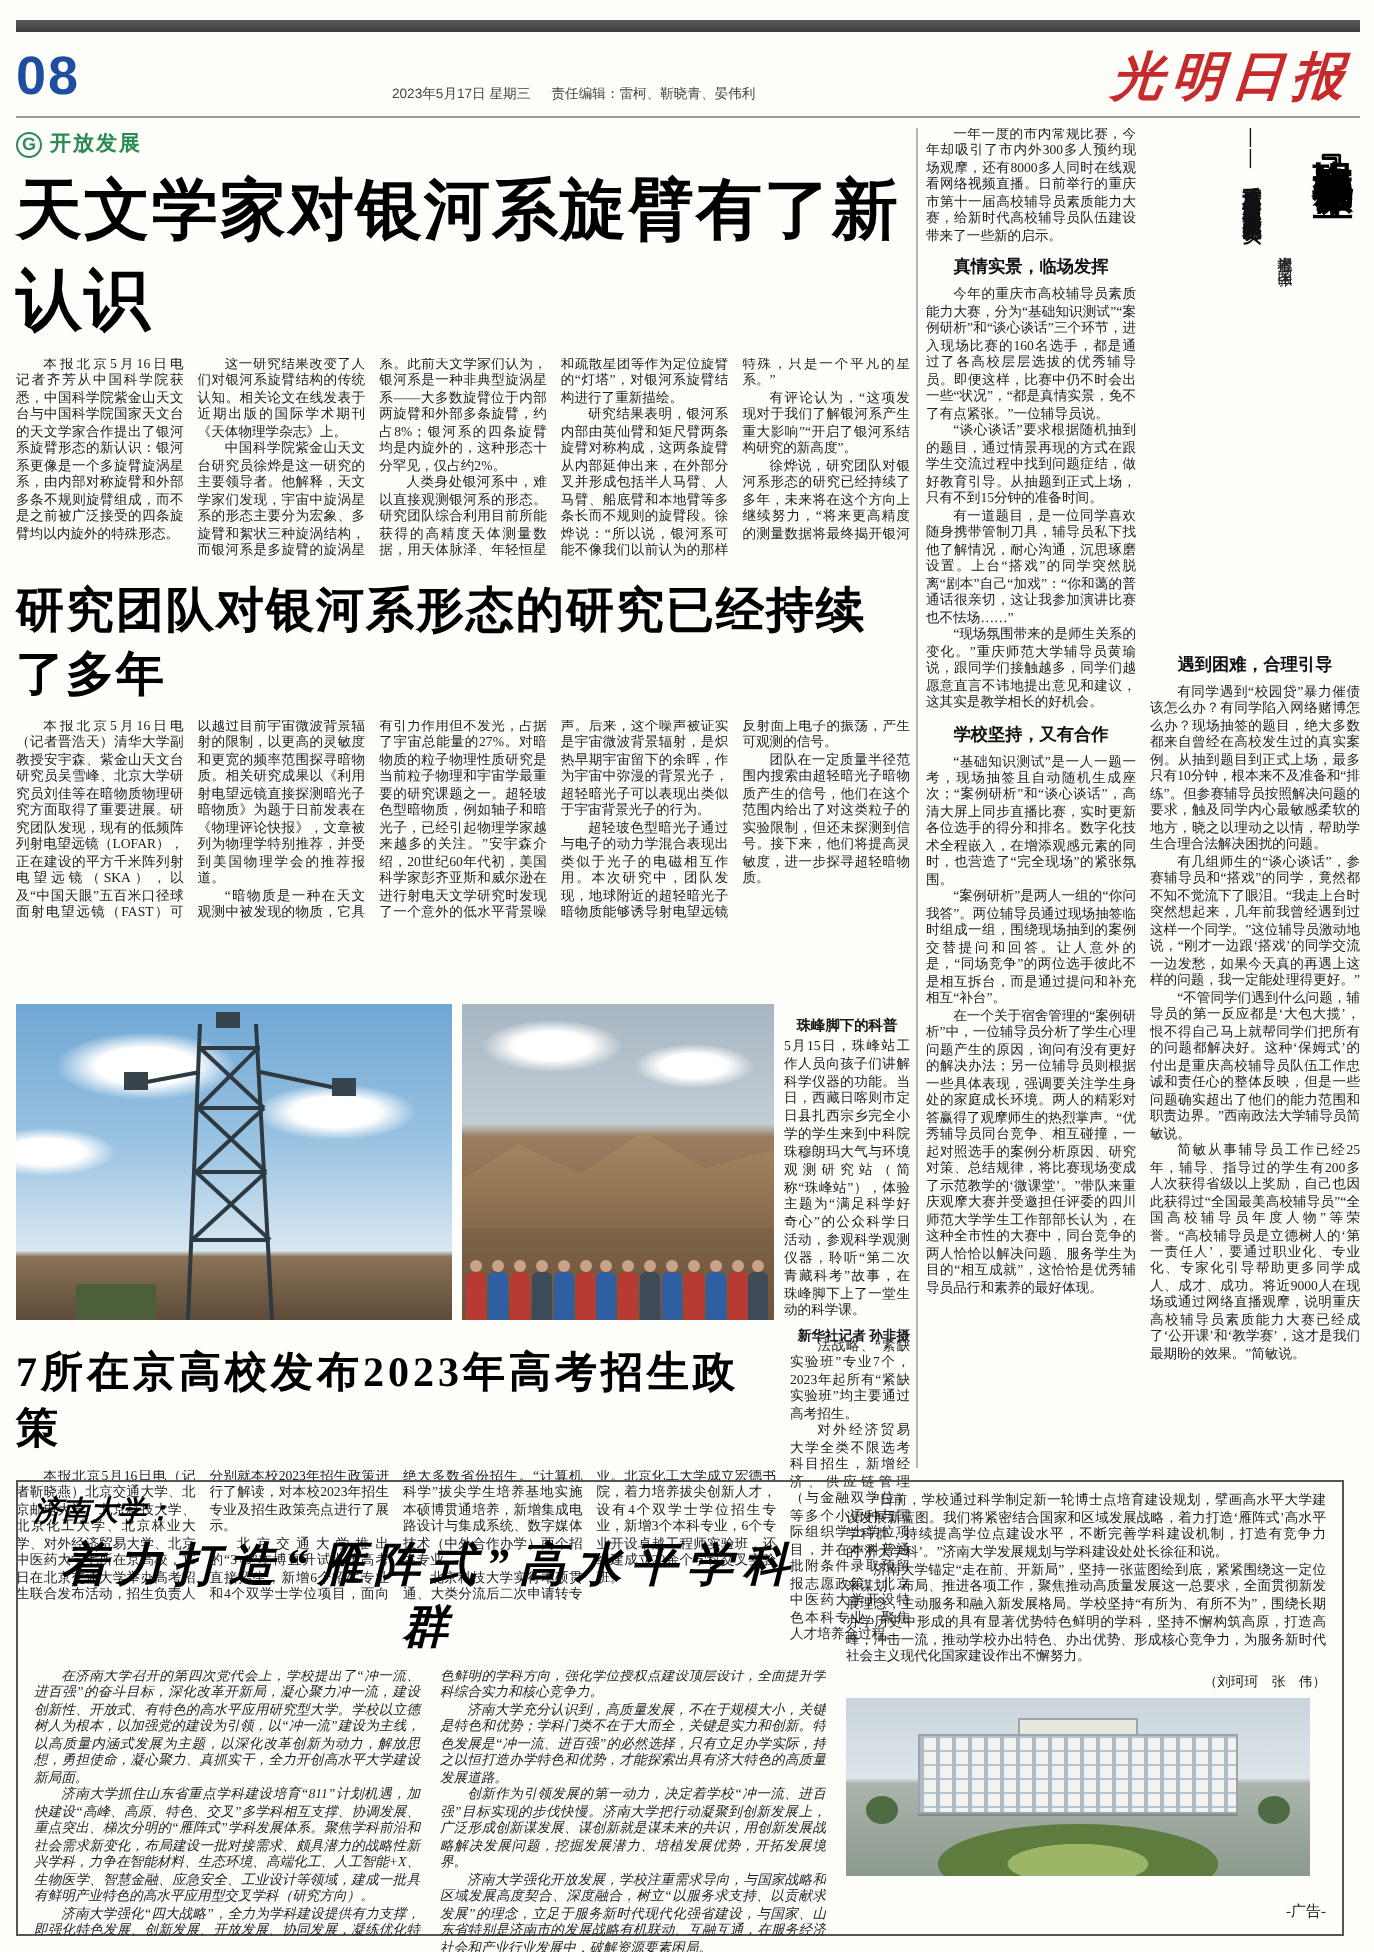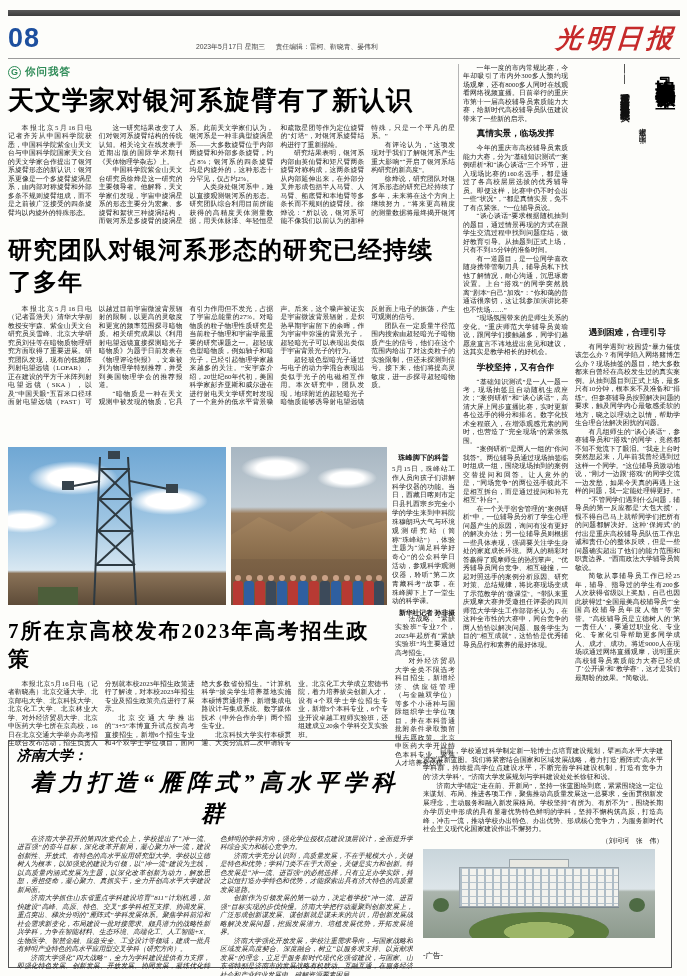--- a/index.html
+++ b/index.html
@@ -29,21 +29,21 @@
     text-indent:2em; color:#222; }
   .sub-head { font-size:8.6px; font-weight:bold; text-align:center;
     margin:5px 0 4px 0; color:#111; }
   
   .left-main { position:absolute; left:8px; top:64px; width:447px; }
   .badge-row { display:flex; align-items:center; gap:4px; height:16px; margin-bottom:2px; }
   .badge-circle { width:13px; height:13px; border:1.6px solid #2e8b57; border-radius:50%;
     color:#2e8b57; font-weight:bold; font-size:9px; line-height:11px; text-align:center;
     font-family:"Liberation Sans",sans-serif; }
   .badge-label { font-size:10.5px; font-weight:bold; color:#2e8b57; letter-spacing:1px; }
-  .hl1 { font-size:26px; font-weight:bold; letter-spacing:1px; margin:3px 0 6px 0; color:#000; }
+  .hl1 { font-size:33px; font-weight:bold; letter-spacing:1px; margin:3px 0 6px 0; color:#000; }
   .cols5 { column-count:5; column-gap:7px; overflow:hidden; }
   .art1 { height:104px; margin-bottom:6px; }
   .hl2 { font-size:24px; font-weight:bold; letter-spacing:1px; margin:4px 0 7px 0; color:#000; }
   .art2 { height:136px; margin-bottom:6px; }
   
   .photo-row { display:flex; gap:5px; height:158px; margin-bottom:6px; }
   .photo1 { position:relative; width:218px; height:158px; overflow:hidden;
     background:linear-gradient(#6fa7d4 0%,#9cc4e2 45%,#d9e8f2 78%,#8a7257 80%,#5d4b38 100%); }
   .cloud { position:absolute; background:radial-gradient(closest-side,#ffffff,#ffffff 55%,rgba(255,255,255,0)); border-radius:50%; }
   .photo2 { position:relative; width:156px; height:158px; overflow:hidden;
@@ -96,21 +96,21 @@
   .bldg { position:absolute; left:36px; top:18px; width:160px; height:40px; background:#f2f2ee;
     border:0.5px solid #9aa4aa; box-shadow:0 1px 0 #7d8a90;
     background-image:repeating-linear-gradient(90deg,#aebcc6 0 2px,transparent 2px 8px),
                      repeating-linear-gradient(#b8c4cc 0 1px,transparent 1px 7px); }
   .bldg-top { position:absolute; left:86px; top:10px; width:60px; height:9px; background:#e8e8e2;
     border:0.5px solid #9aa4aa; }
   .flowerbed { position:absolute; left:46px; bottom:-14px; width:140px; height:40px;
     border-radius:50%; background:radial-gradient(#9cb567 0 35%,#5d7c3e 36% 70%,#46632f 71%); }
   .tree { position:absolute; bottom:26px; width:16px; height:14px; border-radius:50%;
     background:#4e6b44; }
-  .ad-label { font-size:7.5px; margin-top:13px; color:#222; }
+  .ad-label { font-size:7.5px; text-align:right; margin-top:13px; color:#222; }
   svg { display:block; }
 </style>
 </head>
 <body>
 
 <div class="page">
 
   <div class="topbar"></div>
 
   <div class="hdr">
@@ -121,21 +121,21 @@
       <span>责任编辑：雷柯、靳晓青、晏伟利</span>
     </div>
     <div class="masthead">光明日报</div>
   </div>
   <div class="hdr-rule"></div>
 
   <div class="left-main">
 
     <div class="badge-row">
       <div class="badge-circle">G</div>
-      <div class="badge-label">你问我答</div>
+      <div class="badge-label">开放发展</div>
     </div>
 
     <div class="hl1">天文学家对银河系旋臂有了新认识</div>
     <div class="cols5 art1 body-txt">
       <p>本报北京5月16日电　记者齐芳从中国科学院获悉，中国科学院紫金山天文台与中国科学院国家天文台的天文学家合作提出了银河系旋臂形态的新认识：银河系更像是一个多旋臂旋涡星系，由内部对称旋臂和外部多条不规则旋臂组成，而不是之前被广泛接受的四条旋臂均以内旋外的特殊形态。</p>
       <p>这一研究结果改变了人们对银河系旋臂结构的传统认知。相关论文在线发表于近期出版的国际学术期刊《天体物理学杂志》上。</p>
       <p>中国科学院紫金山天文台研究员徐烨是这一研究的主要领导者。他解释，天文学家们发现，宇宙中旋涡星系的形态主要分为宏象、多旋臂和絮状三种旋涡结构，而银河系是多旋臂的旋涡星系。此前天文学家们认为，银河系是一种非典型旋涡星系——大多数旋臂位于内部两旋臂和外部多条旋臂，约占8%；银河系的四条旋臂均是内旋外的，这种形态十分罕见，仅占约2%。</p>
       <p>人类身处银河系中，难以直接观测银河系的形态。研究团队综合利用目前所能获得的高精度天体测量数据，用天体脉泽、年轻恒星和疏散星团等作为定位旋臂的“灯塔”，对银河系旋臂结构进行了重新描绘。</p>
       <p>研究结果表明，银河系内部由英仙臂和矩尺臂两条旋臂对称构成，这两条旋臂从内部延伸出来，在外部分叉并形成包括半人马臂、人马臂、船底臂和本地臂等多条长而不规则的旋臂段。徐烨说：“所以说，银河系可能不像我们以前认为的那样特殊，只是一个平凡的星系。”</p>
       <p>有评论认为，“这项发现对于我们了解银河系产生重大影响”“开启了银河系结构研究的新高度”。</p>

